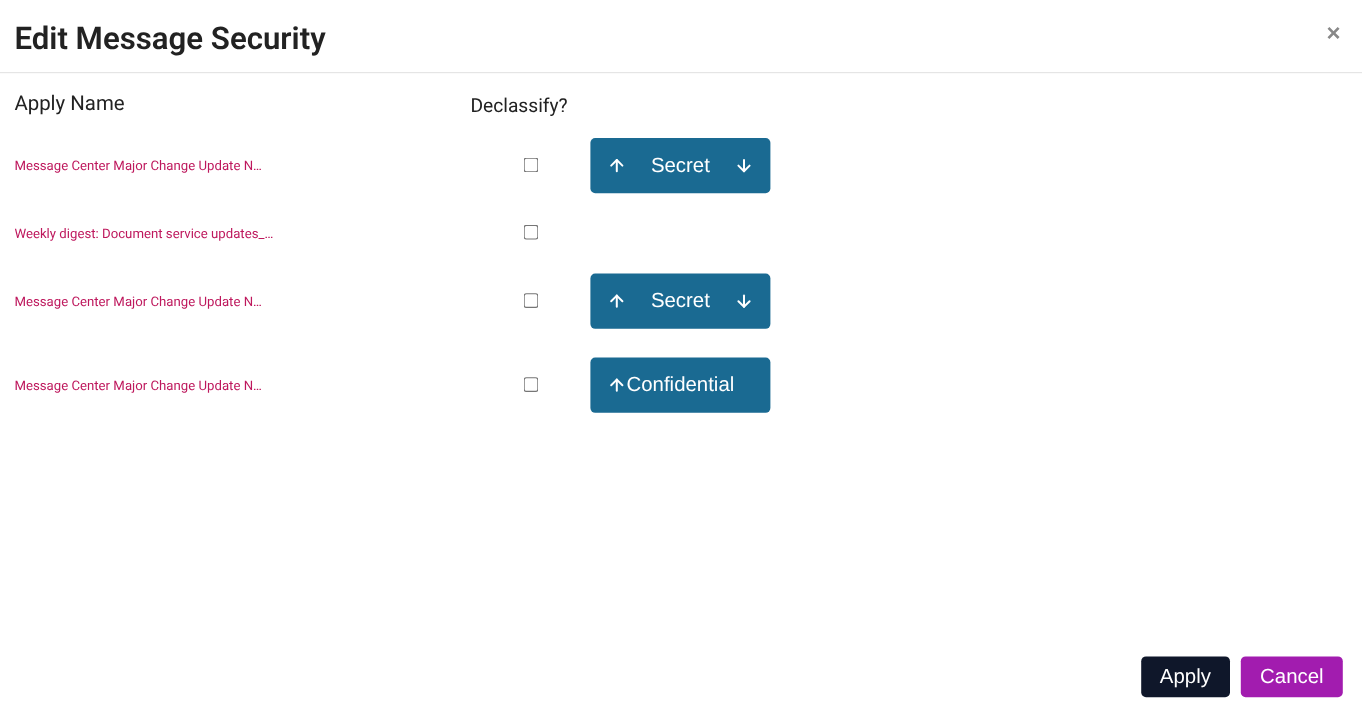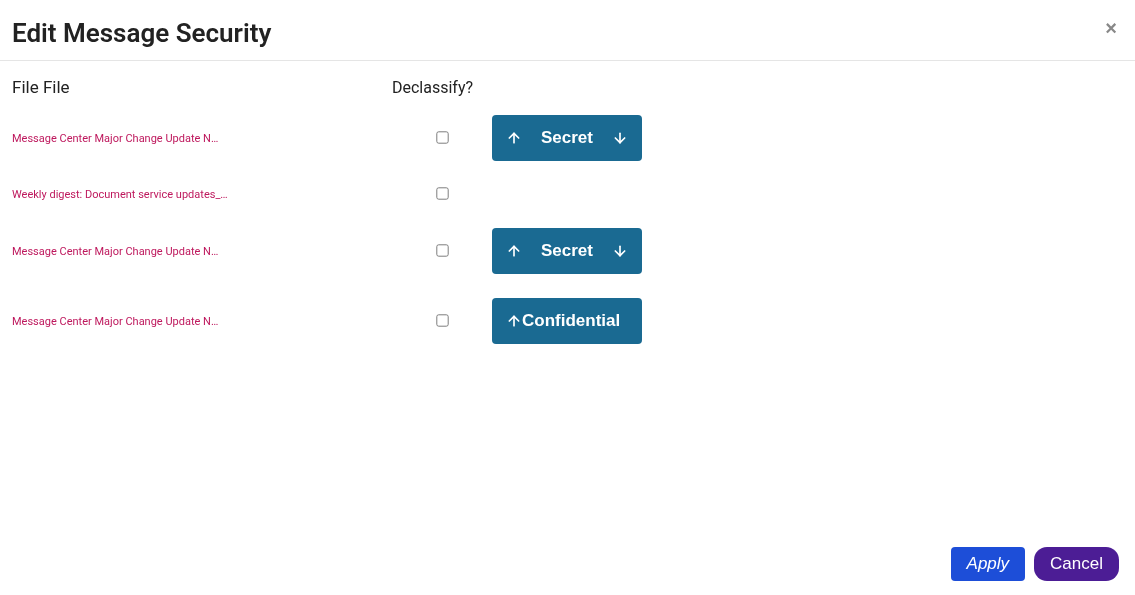--- a/index.html
+++ b/index.html
@@ -105,21 +105,21 @@
     }
     
     .classification-btn {
       width: 150px;
       height: 46px;
       background: #1a6a92;
       color: #fff;
       border: none;
       border-radius: 4px;
       font-size: 17px;
-      font-weight: 700;
+      font-weight: 400;
       cursor: pointer;
       display: flex;
       align-items: center;
       justify-content: space-between;
       padding: 0 14px;
     }
     
     .classification-label {
       flex: 1;
       text-align: center;
@@ -150,45 +150,43 @@
       padding: 7px 16px;
       border: none;
       border-radius: 4px;
       font-size: 17px;
       font-weight: 500;
       cursor: pointer;
       color: #fff;
     }
     
     .btn-apply {
-      background: #1d4ed8;
-      font-style: italic;
+      background: #0f172a;
     }
     
     .btn-cancel {
-      background: #4c1d95;
-      border-radius: 13px;
+      background: #a21caf;
     }
   </style>
 </head>
 <body>
 
 <div class="dialog">
 
   <div class="dialog-header">
     <h1 class="dialog-title">Edit Message Security</h1>
     <button class="close-btn">
       <span>×</span>
     </button>
   </div>
 
   <div class="dialog-body">
 
     <div class="table-header">
-      <div class="col-filename">File File</div>
+      <div class="col-filename">Apply Name</div>
       <div class="col-declassify">Declassify?</div>
     </div>
 
     <div id="rows-container">
         <div class="file-row">
           <div class="file-name">Message Center Major Change Update N…</div>
           <div class="declassify-cell"><input type="checkbox" class="declassify-checkbox" style=""></div>
           <div class="classification-cell">
             <button class="classification-btn">
               <span class="arrow-icon">

